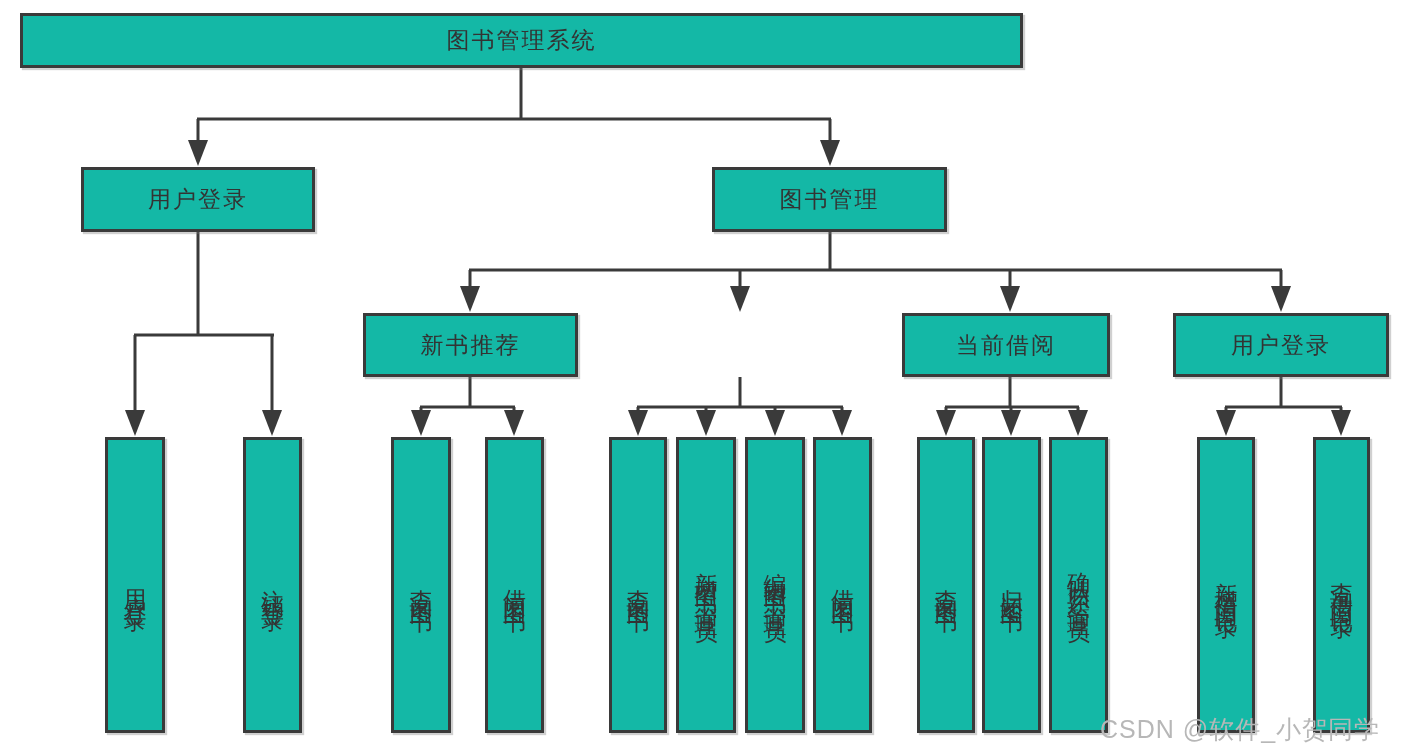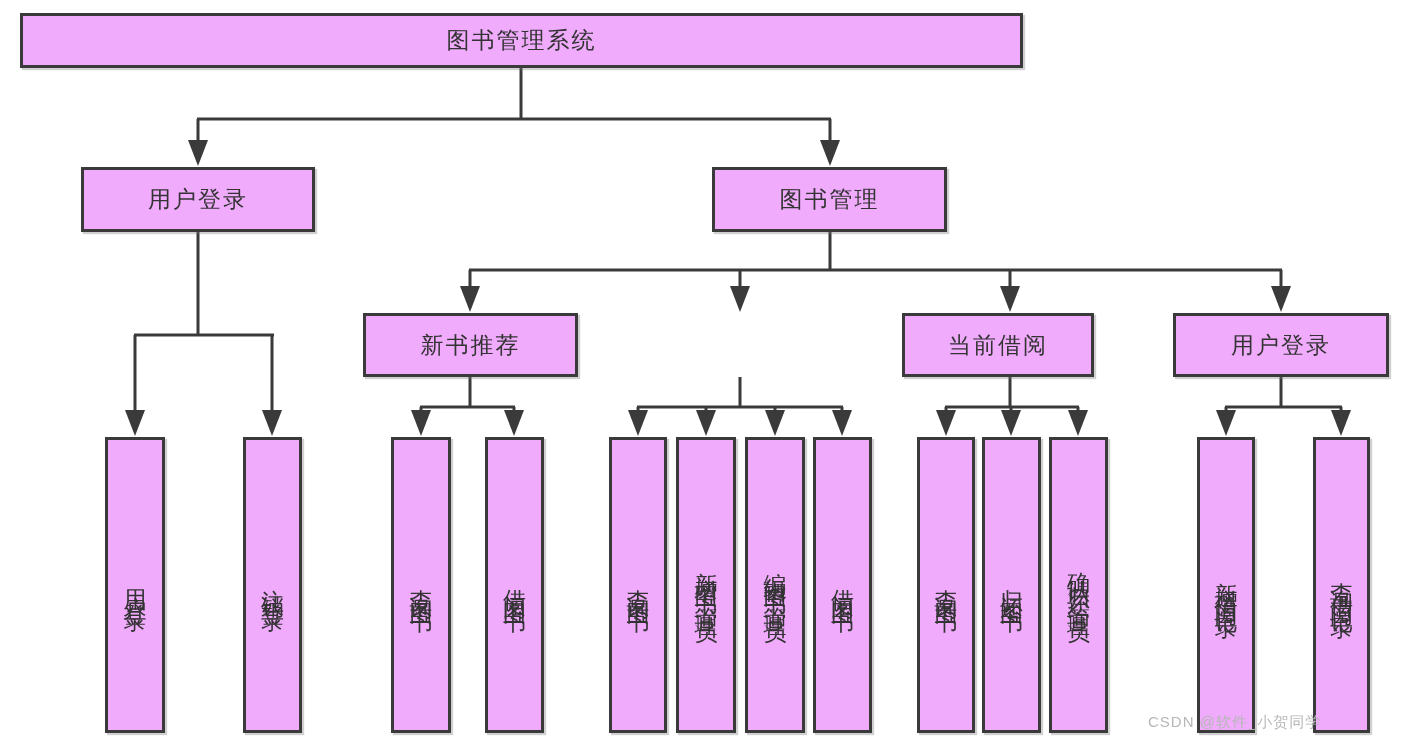--- a/index.html
+++ b/index.html
@@ -17,21 +17,21 @@
   }
   #connectors {
     position: absolute;
     left: 0;
     top: 0;
     z-index: 1;
   }
   .node {
     position: absolute;
     box-sizing: border-box;
-    background: #f0abfc;
+    background: #14b8a6;
     border: 3px solid #3a3a3a;
     box-shadow: 2px 2px 1px rgba(120,120,120,0.35);
     display: flex;
     align-items: center;
     justify-content: center;
     color: #333333;
     z-index: 2;
   }
   .node.h {
     font-size: 23px;
@@ -45,23 +45,23 @@
     letter-spacing: 7px;
     line-height: 1;
     white-space: nowrap;
   }
   .node.title {
     font-size: 23px;
     letter-spacing: 2px;
   }
   #watermark {
     position: absolute;
-    left: 1148px;
+    left: 1100px;
     top: 713px;
-    font-size: 15px;
+    font-size: 25px;
     color: #b7b7b7;
     letter-spacing: 1px;
     white-space: nowrap;
     z-index: 3;
   }
 </style>
 </head>
 <body>
 
 <div id="stage">
@@ -108,21 +108,21 @@
       <polygon points="1341,436 1331,410 1351,410"></polygon>
     </g>
   </svg>
 
   <div class="node h title" style="left:20px; top:13px; width:1003px; height:55px;">图书管理系统</div>
 
   <div class="node h" style="left:81px; top:167px; width:234px; height:65px;">用户登录</div>
   <div class="node h" style="left:712px; top:167px; width:235px; height:65px;">图书管理</div>
 
   <div class="node h" style="left:363px; top:313px; width:215px; height:64px;">新书推荐</div>
-  <div class="node h" style="left:902px; top:313px; width:192px; height:64px;">当前借阅</div>
+  <div class="node h" style="left:902px; top:313px; width:208px; height:64px;">当前借阅</div>
   <div class="node h" style="left:1173px; top:313px; width:216px; height:64px;">用户登录</div>
 
   <div class="node v" style="left:105px; top:437px; width:60px; height:296px;">用户登录</div>
   <div class="node v" style="left:243px; top:437px; width:59px; height:296px;">注销登录</div>
 
   <div class="node v" style="left:391px; top:437px; width:60px; height:296px;">查询图书</div>
   <div class="node v" style="left:485px; top:437px; width:59px; height:296px;">借阅图书</div>
 
   <div class="node v" style="left:609px; top:437px; width:58px; height:296px;">查询图书</div>
   <div class="node v" style="left:676px; top:437px; width:60px; height:296px;">新增图书（管理员）</div>

